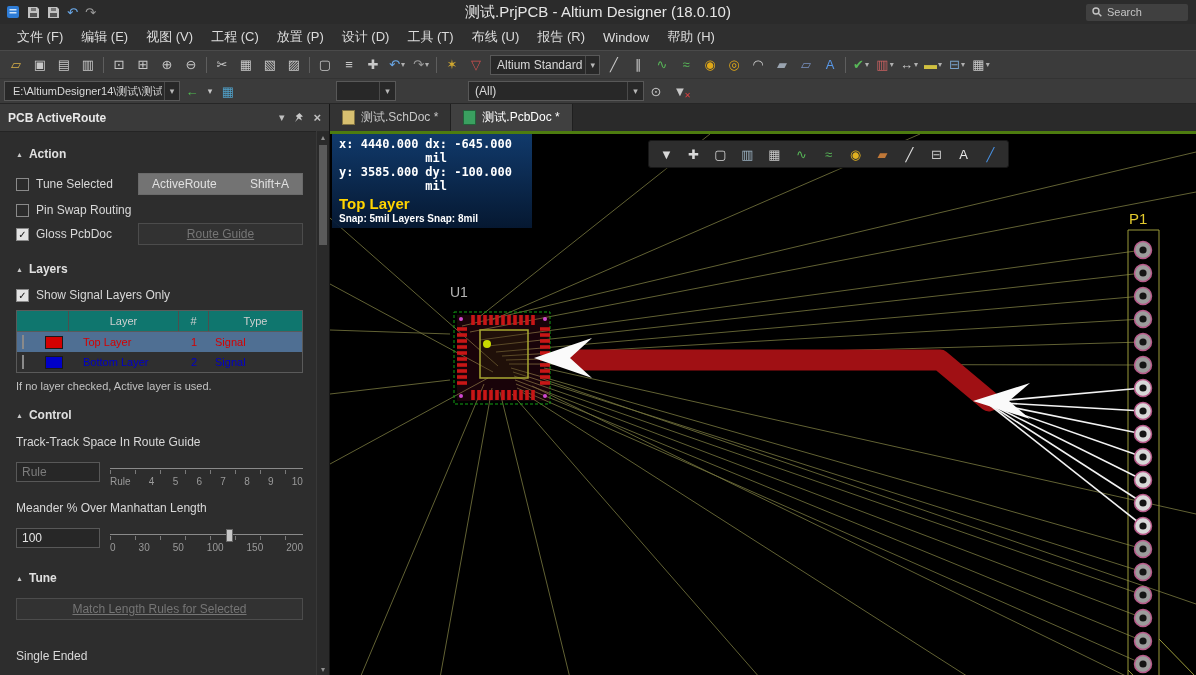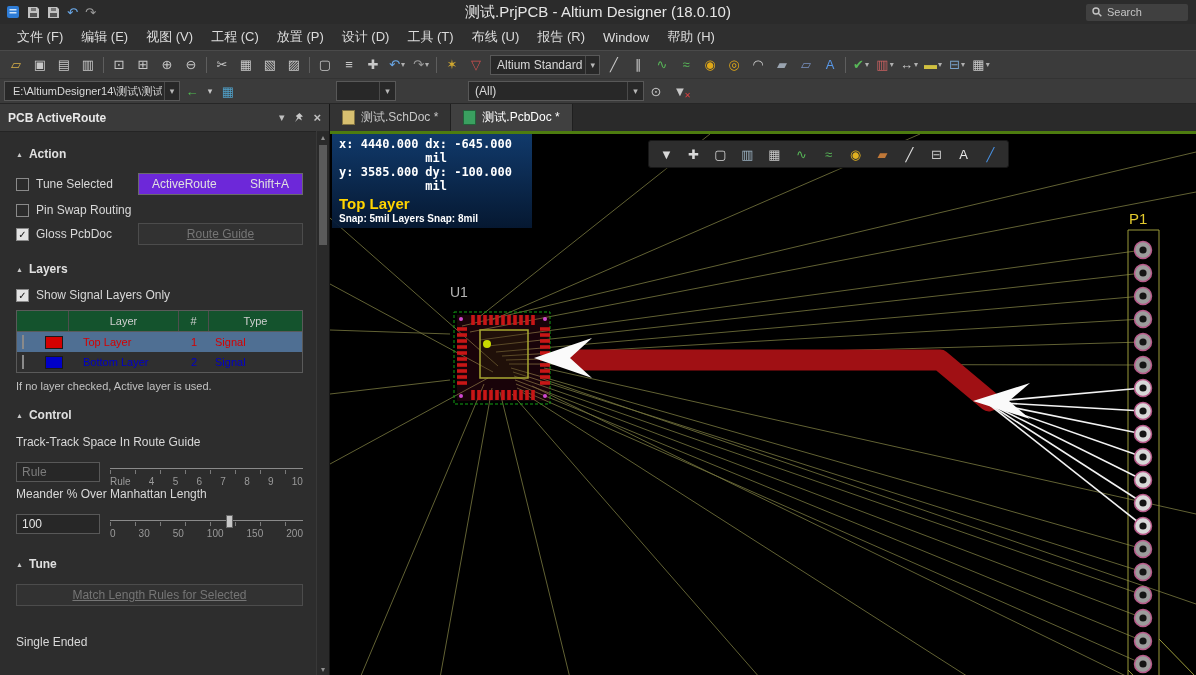--- a/index.html
+++ b/index.html
@@ -44,28 +44,28 @@
     padding:0 8px;font-size:12px;font-weight:bold;color:#e8e8e8;}
   .phead .hicons{margin-left:auto;display:flex;align-items:center;gap:9px;color:#c0c0c0;font-size:11px;}
   .pcontent{position:absolute;top:27px;left:16px;right:26px;bottom:0;font-size:12px;color:#d8d8d8;}
   .sechead{display:flex;align-items:center;gap:6px;font-weight:bold;color:#e0e0e0;}
   .tri{font-size:7px;color:#c8c8c8;}
   .prow{display:flex;align-items:center;}
   .chk{width:13px;height:13px;border:1px solid #8a8a8a;background:#2b2b2b;display:inline-flex;
     align-items:center;justify-content:center;font-size:10px;color:#151515;flex:0 0 auto;box-sizing:border-box;}
   .chk.checked{background:#e4e4e4;}
   .chklabel{margin-left:7px;font-size:12px;color:#d8d8d8;white-space:nowrap;}
-  .pbtn{background:#6d28d9;border:1px solid #6a6a6a;color:#e0e0e0;font-size:12px;height:22px;
+  .pbtn{background:#737373;border:1px solid #6a6a6a;color:#e0e0e0;font-size:12px;height:22px;
     display:flex;align-items:center;justify-content:center;box-sizing:border-box;}
   .pbtn.disabled{color:#757575;border-color:#4c4c4c;background:#323232;text-decoration:underline;}
   .ar-btn{width:165px;margin-left:auto;justify-content:space-between;padding:0 13px;}
   
   .ltable{border:1px solid #5a5a5a;background:#2f2f2f;font-size:11px;color:#d0d0d0;}
   .lt-head{display:grid;grid-template-columns:52px 110px 30px 1fr;height:20px;align-items:stretch;
-    background:#14532d;border-bottom:1px solid #5a5a5a;}
+    background:#0f766e;border-bottom:1px solid #5a5a5a;}
   .lt-head span{display:flex;align-items:center;justify-content:center;border-right:1px solid #4e4e4e;}
   .lt-head span:last-child{border-right:none;}
   .layer-row{display:grid;grid-template-columns:24px 28px 110px 30px 1fr;height:20px;align-items:center;}
   .layer-row.active{background:#4f6f93;color:#fff;}
   .cb{width:12px;height:12px;background:#4a4a4a;border:1px solid #8a8a8a;margin-left:5px;box-sizing:border-box;}
   .sw{display:block;width:16px;height:11px;border:1px solid #1a1a1a;margin-left:4px;}
   .lname{padding-left:14px;}
   .lnum{text-align:center;}
   .ltype{padding-left:6px;}
   .note{font-size:11px;color:#c2c2c2;}
@@ -401,21 +401,21 @@
               <span class="tick">4</span>
               <span class="tick">5</span>
               <span class="tick">6</span>
               <span class="tick">7</span>
               <span class="tick">8</span>
               <span class="tick">9</span>
               <span class="tick">10</span>
           </div>
         </div>
       </div>
-      <div style="">Meander % Over Manhattan Length</div>
+      <div style="margin-top:14px;">Meander % Over Manhattan Length</div>
       <div class="prow" style="margin-top:13px;align-items:flex-start;">
         <input class="pinput" value="100" style="">
         <div class="slider-wrap">
           <div class="track">
               <div class="ticksrow"></div>
               <div class="handle"></div>
             </div>
           <div class="tick-labels">
             <span class="tick">0</span>
               <span class="tick">30</span>

